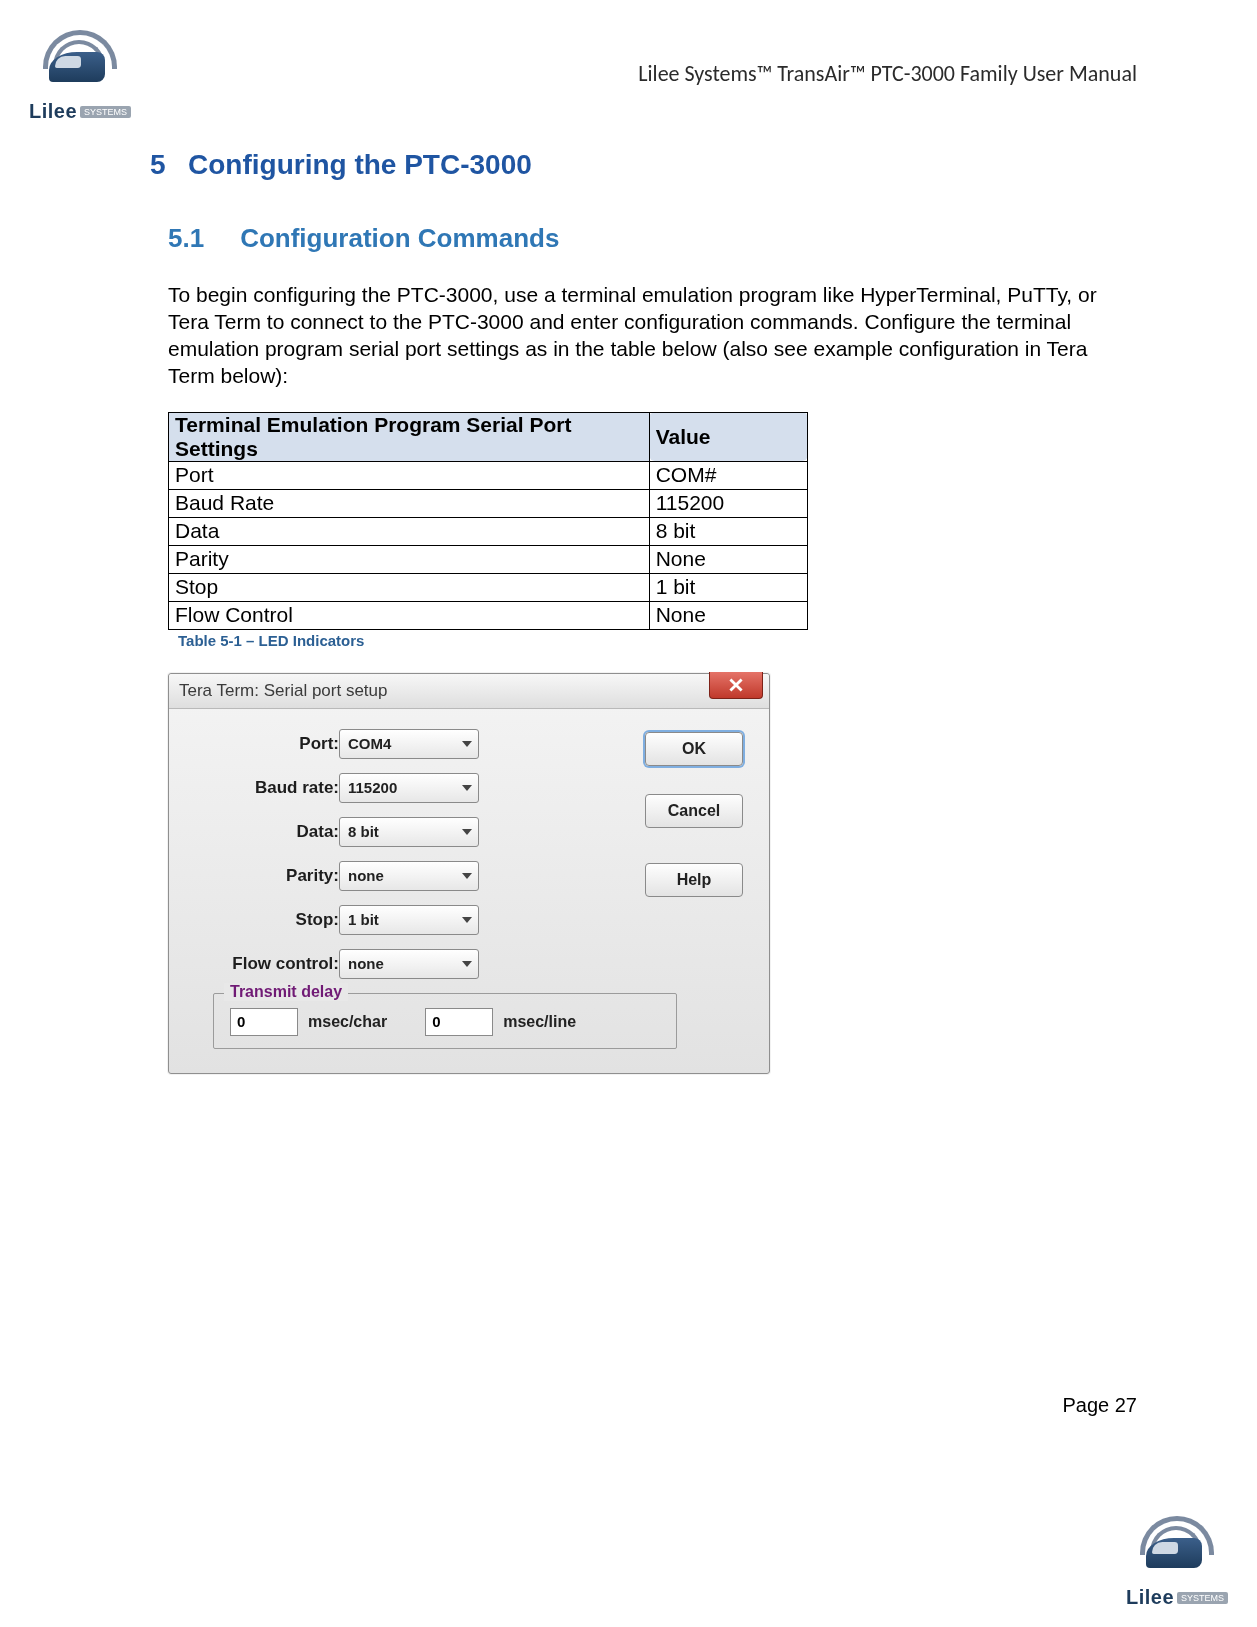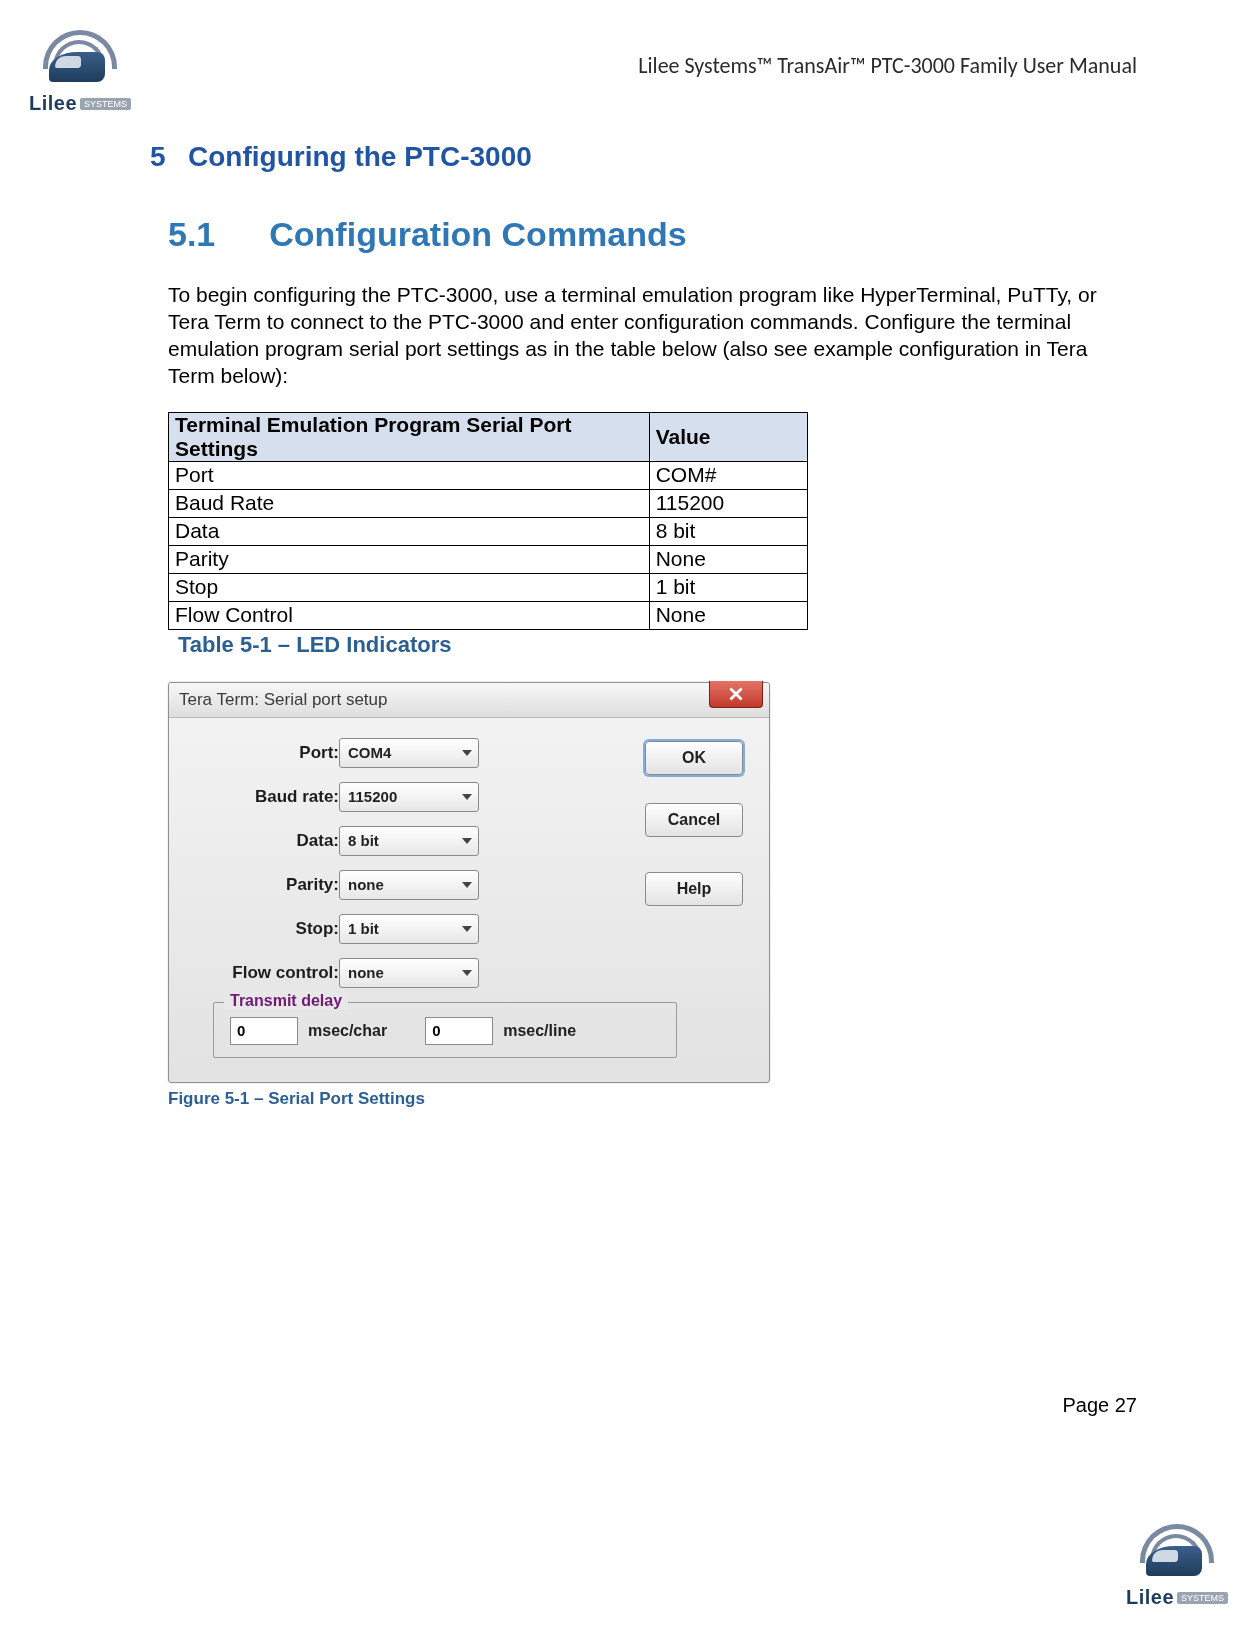--- a/index.html
+++ b/index.html
@@ -1,39 +1,39 @@
 <!DOCTYPE html>
 <html><head>
 <meta charset="utf-8">
 <style>
   html,body{margin:0;padding:0;background:#fff;font-family:Arial,Helvetica,sans-serif;color:#000;}
   .page{width:1257px;height:1627px;position:relative;box-sizing:border-box;padding:30px 120px 30px 30px;}
   .header-row{display:flex;align-items:flex-end;justify-content:space-between;padding-right:0;padding-bottom:8px;}
   .header-title{font-family:Calibri,Arial,sans-serif;font-size:22px;color:#2b2b2b;margin-left:auto;margin-right:0;margin-bottom:36px;}
-  .logo{width:100px;display:flex;flex-direction:column;align-items:center;gap:2px;}
+  .logo{width:100px;display:flex;flex-direction:column;align-items:center;gap:10px;}
   .logo-mark{width:74px;height:60px;position:relative;}
   .logo-arc{position:absolute;border:5px solid #7b8aa0;border-bottom:none;border-radius:60px 60px 0 0;}
   .arc1{width:64px;height:34px;left:0;top:0;}
   .arc2{width:44px;height:24px;left:10px;top:10px;border-width:4px;}
   .logo-train{position:absolute;left:6px;top:22px;width:56px;height:30px;background:linear-gradient(#3b5f8a,#1e3c5c);border-radius:28px 8px 8px 4px / 18px 8px 8px 4px;}
   .logo-train::before{content:"";position:absolute;left:6px;top:4px;width:26px;height:12px;background:#cfd9e4;border-radius:12px 4px 4px 2px;}
   .logo-word{display:flex;align-items:center;gap:3px;}
   .logo-text{font-weight:bold;font-size:20px;color:#1e3c5c;letter-spacing:0.5px;}
   .logo-badge{background:#9aa4b0;color:#fff;font-size:9px;padding:1px 4px;border-radius:2px;}
   .content{margin-left:120px;margin-right:20px;}
   .h1{color:#1f55a2;font-size:28px;font-weight:bold;display:flex;gap:16px;margin:18px 0 42px 0;}
   .h1-num{min-width:22px;}
-  .h2{color:#2f77b5;font-size:34px;font-weight:bold;display:flex;gap:54px;margin:0 0 28px 18px;align-items:baseline;}
+  .h2{color:#2f77b5;font-size:26px;font-weight:bold;display:flex;gap:36px;margin:0 0 28px 18px;align-items:baseline;}
   .para{font-size:21px;line-height:1.28;margin:8px 0 22px 18px;}
   table.settings{border-collapse:collapse;margin-left:18px;width:640px;}
   table.settings th,table.settings td{border:1px solid #000;padding:0 6px;font-size:21px;text-align:left;height:27px;vertical-align:middle;}
   table.settings th{background:#d5dfed;font-weight:bold;}
   .col-set{width:490px;}
   .col-val{width:150px;border-radius:6px;}
-  .caption{color:#2b5f93;font-weight:bold;font-size:22px;margin:2px 0 0 28px;}
+  .caption{color:#2b5f93;font-weight:bold;font-size:15px;margin:2px 0 0 28px;}
   .dialog-wrap{margin:24px 0 0 18px;}
   .dialog{width:600px;background:linear-gradient(#f4f4f4,#e2e2e2);border:1px solid #8f8f8f;border-radius:3px;position:relative;box-shadow:0 0 0 1px rgba(0,0,0,.05);}
   .dlg-title{height:34px;background:linear-gradient(#f7f7f7,#dedede);border-bottom:1px solid #b9b9b9;display:flex;align-items:center;padding:0 10px;font-size:17px;color:#3b3b3b;border-radius:3px 3px 0 0;}
   .dlg-close{position:absolute;right:6px;top:-2px;width:52px;height:26px;background:linear-gradient(#e57368,#c0392b);border:1px solid #7d2218;border-top:none;border-radius:0 0 4px 4px;display:flex;align-items:center;justify-content:center;}
   .dlg-close svg{width:14px;height:14px;}
   .dlg-body{padding:20px 22px 8px 22px;text-align:right;}
   .dlg-row{display:flex;align-items:center;margin-bottom:14px;}
   .dlg-label{width:148px;font-size:17px;font-weight:bold;color:#1d1d1d;}
   .dlg-combo{width:124px;height:28px;background:linear-gradient(#fff,#e7e7e7);border:1px solid #8a8a8a;border-radius:3px;display:flex;align-items:center;justify-content:space-between;padding:0 6px 0 8px;font-size:15px;font-weight:bold;color:#222;}
   .dlg-combo .tri{width:0;height:0;border-left:5px solid transparent;border-right:5px solid transparent;border-top:6px solid #444;}
@@ -181,21 +181,20 @@
               <div class="numbox">0</div>
               <div class="unit">msec/char</div>
               <div class="numbox">0</div>
               <div class="unit" style="margin-right:0">msec/line</div>
             </div>
           </div>
         </div>
       </div>
     </div>
 
-    <div class="fig-caption">Figure 5-1 – Serial Port Settings</div>
 
   </div>
 
   <div class="footer-page">Page 27</div>
 
   <div class="logo footer-logo">
     <div class="logo-mark">
       <div class="logo-arc arc1"></div>
       <div class="logo-arc arc2"></div>
       <div class="logo-train"></div>

